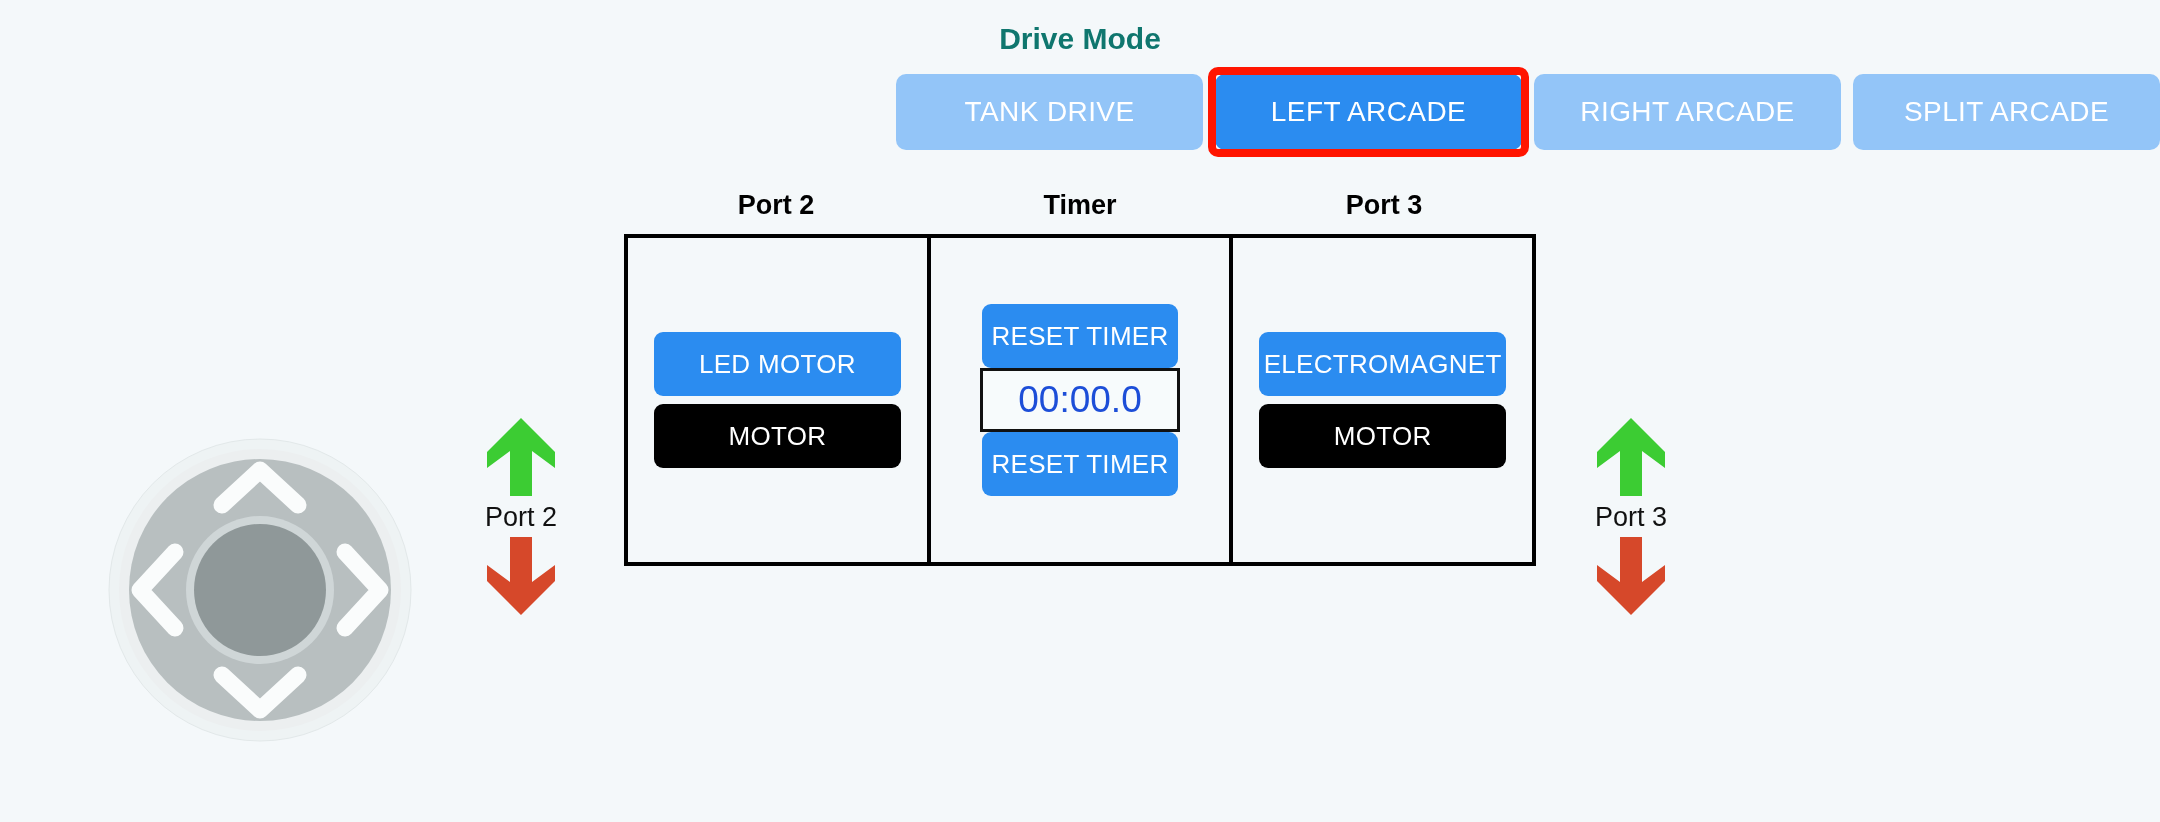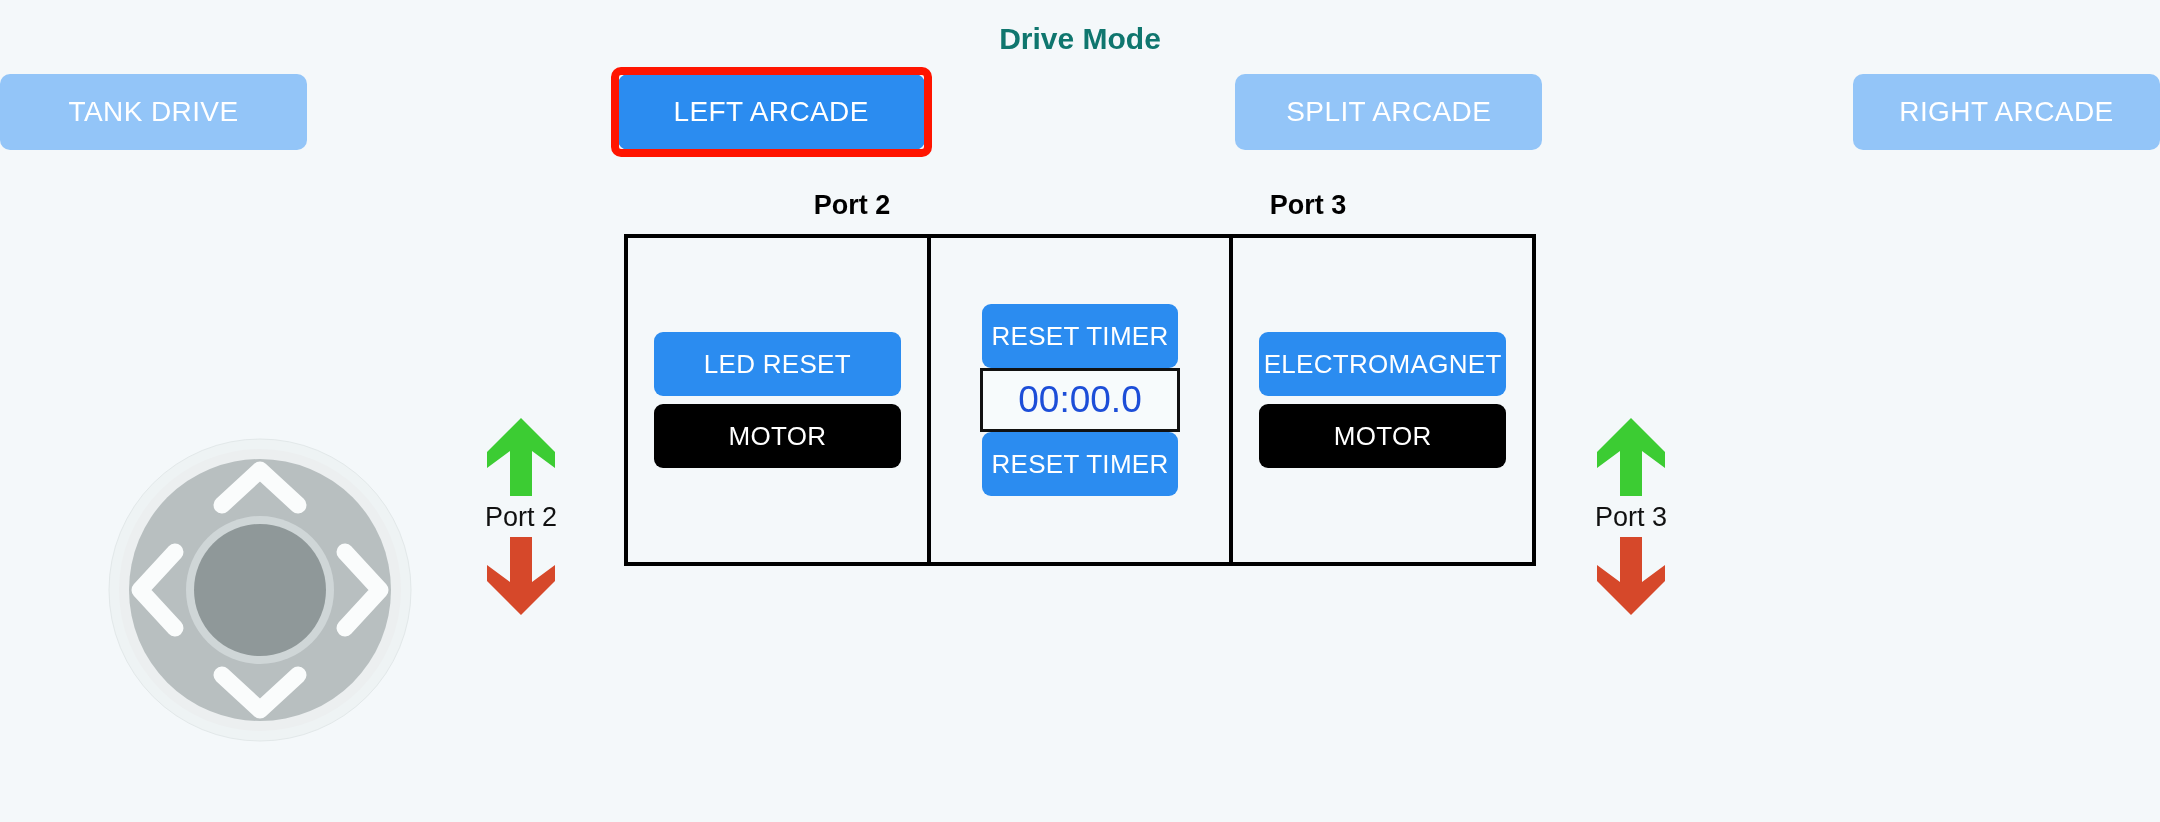--- a/index.html
+++ b/index.html
@@ -29,23 +29,23 @@
     font-weight: bold;
     color: #0f766e;
     letter-spacing: 0px;
   }
 
   .mode-row {
     position: absolute;
     top: 74px;
     left: 0; right: 0;
     display: flex;
-    justify-content: space-between;
+    justify-content: flex-end;
     align-items: flex-start;
-    gap: 6px;
+    gap: 12px;
   }
 
   .mode-btn {
     width: 307px;
     height: 76px;
     border-radius: 10px;
     background: #93c5f8;
     color: #ffffff;
     font-size: 28px;
     display: flex;
@@ -204,39 +204,40 @@
 
     <span class="mode-btn-wrap">
       <button class="mode-btn">TANK DRIVE</button>
     </span>
 
     <span class="mode-btn-wrap selected">
       <button class="mode-btn active">LEFT ARCADE</button>
     </span>
 
     <span class="mode-btn-wrap">
+      <button class="mode-btn">RIGHT ARCADE</button>
+    </span>
+
+    <span class="mode-btn-wrap">
       <button class="mode-btn">SPLIT ARCADE</button>
     </span>
 
-    <span class="mode-btn-wrap">
-      <button class="mode-btn">RIGHT ARCADE</button>
-    </span>
-
   </div>
 
   <div class="col-headers">
     <div class="col-head">Port 2</div>
+    <div class="col-head">Timer</div>
     <div class="col-head">Port 3</div>
   </div>
 
   <div class="panel">
 
     <div class="panel-col">
       <div class="stack">
-        <button class="ctrl-btn primary">LED RESET</button>
+        <button class="ctrl-btn primary">LED MOTOR</button>
         <button class="ctrl-btn muted">MOTOR</button>
       </div>
     </div>
 
     <div class="panel-col timer-col">
       <div class="stack">
         <button class="ctrl-btn primary timer-btn">RESET TIMER</button>
         <div class="timer-display">00:00.0</div>
         <button class="ctrl-btn primary timer-btn">RESET TIMER</button>
       </div>

